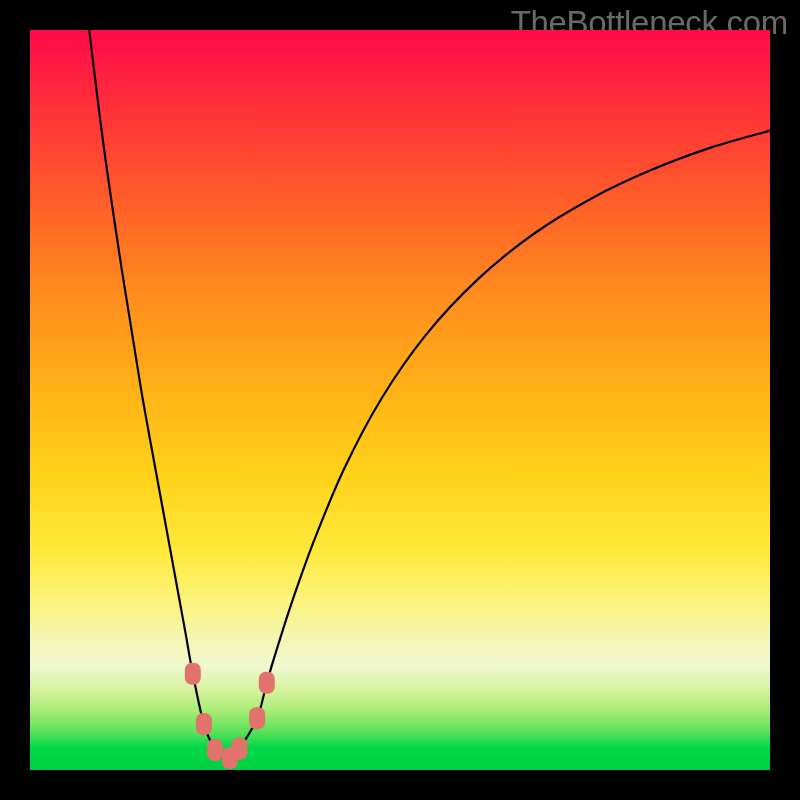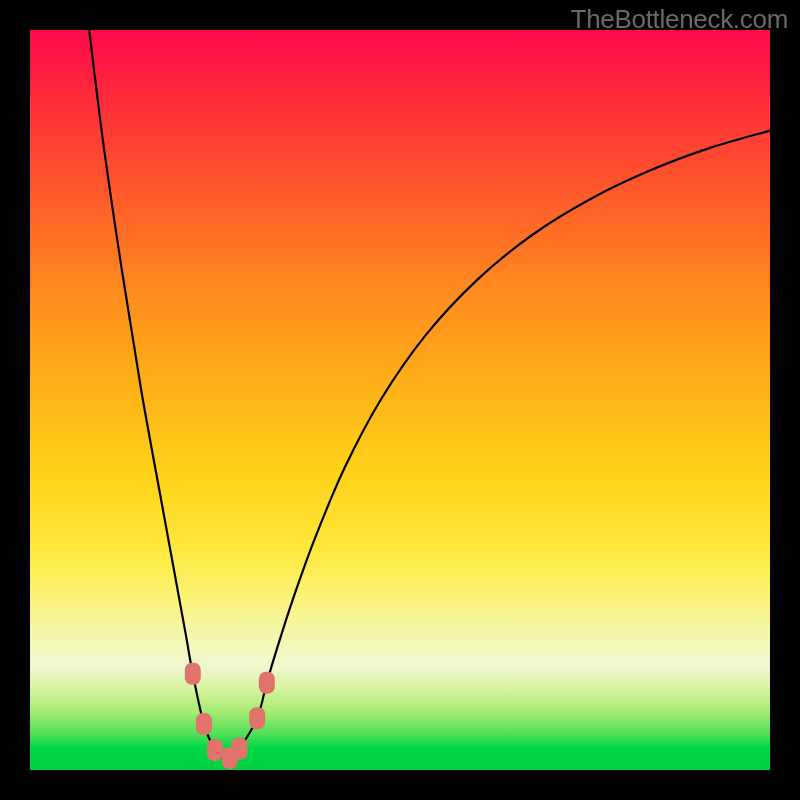--- a/index.html
+++ b/index.html
@@ -42,21 +42,21 @@
       #55e05a 95%,
       #00d848 97%,
       #00d040 100%
     );
   }
   .attribution {
     position: absolute;
     top: 4px;
     right: 12px;
     color: #6a6a6a;
-    font-size: 26px;
+    font-size: 33px;
     font-weight: 500;
     letter-spacing: -0.3px;
     user-select: none;
   }
   svg.curve {
     position: absolute;
     left: 0;
     top: 0;
     width: 740px;
     height: 740px;

